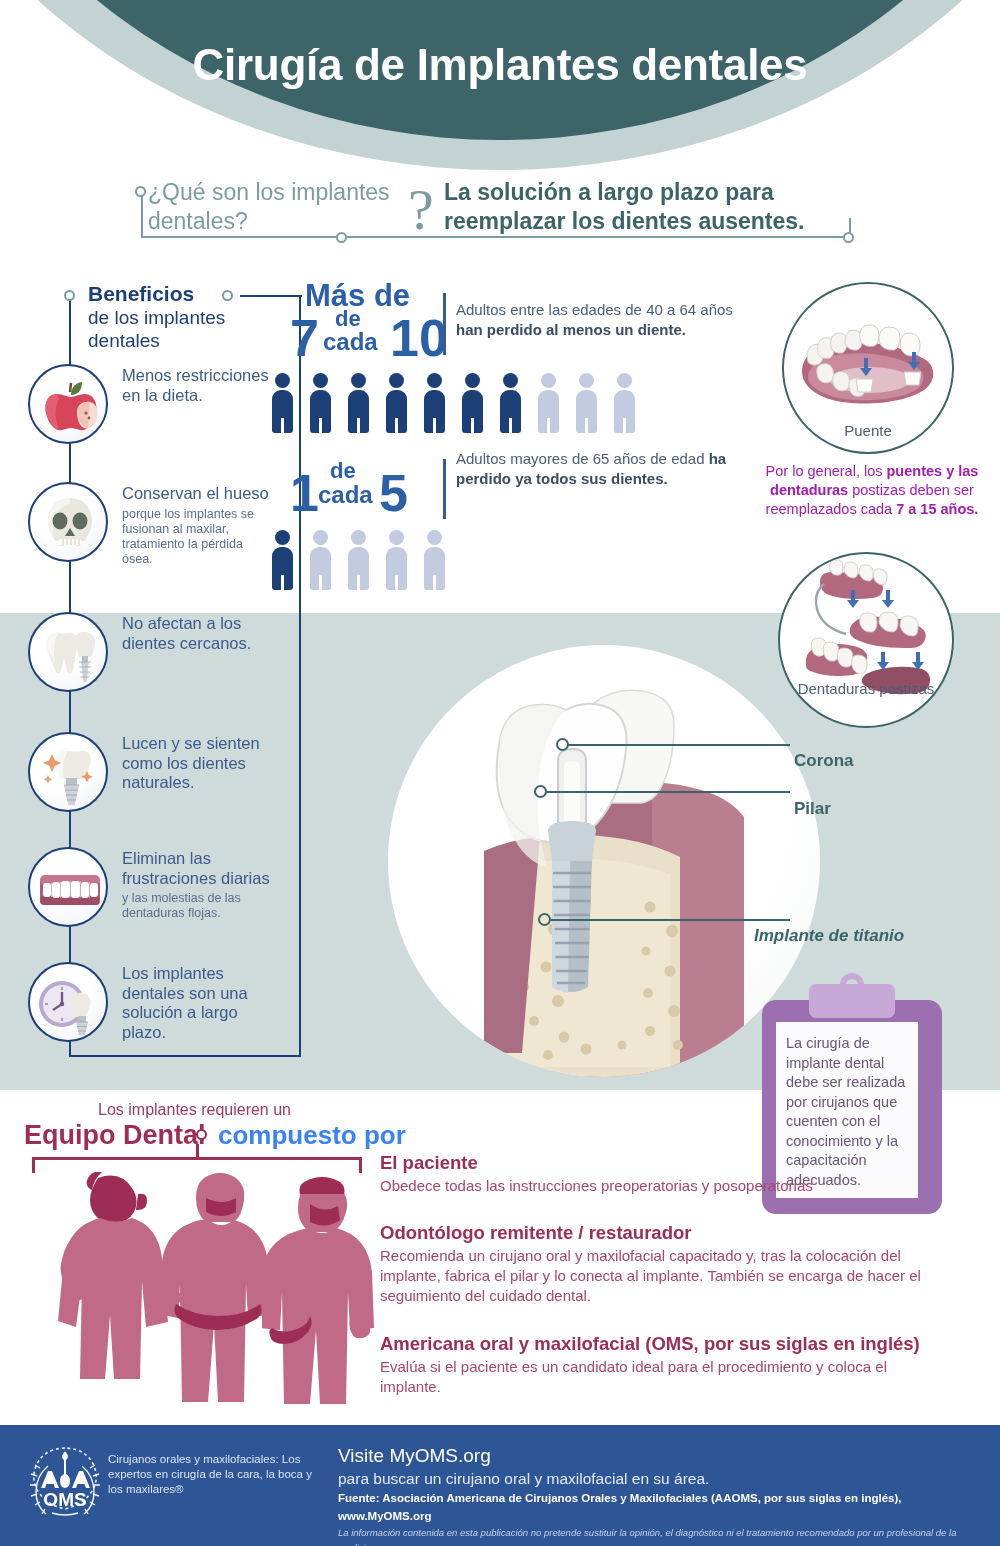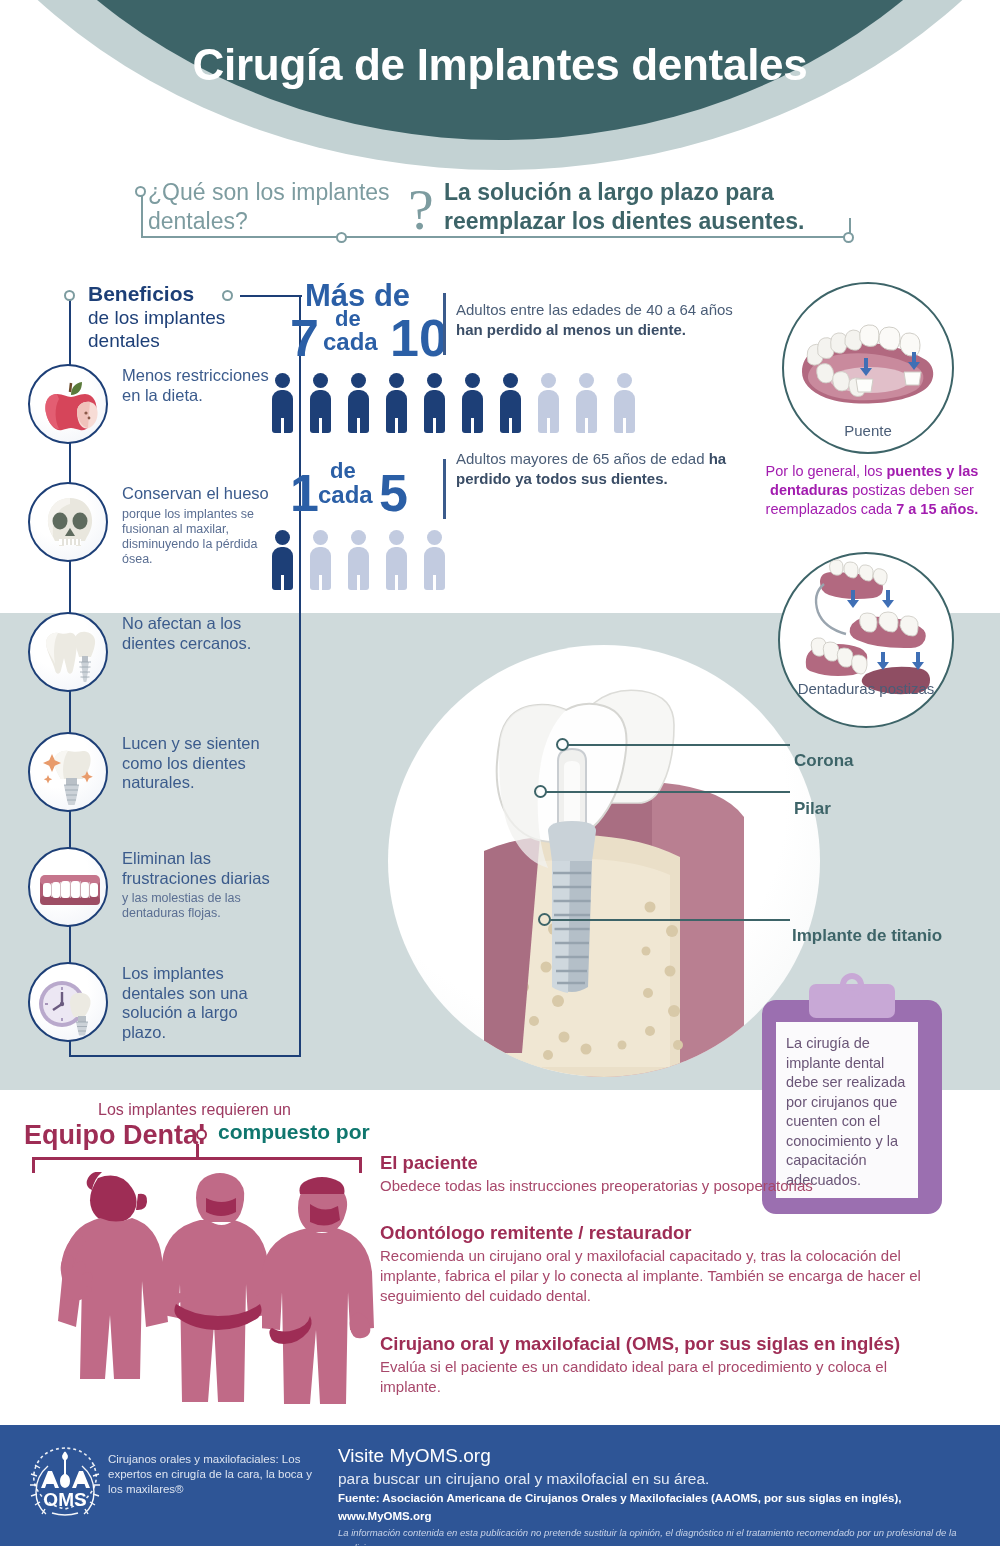--- a/index.html
+++ b/index.html
@@ -189,21 +189,21 @@
   .team-pre {
     position: absolute; left: 98px; top: 1101px;
     color: #9e3b62; font-size: 16px;
   }
   .team-title {
     position: absolute; left: 24px; top: 1120px;
     color: #9e2d55; font-size: 27px; font-weight: bold;
   }
   .team-title2 {
     position: absolute; left: 218px; top: 1120px;
-    color: #0f766e; font-size: 21px; font-weight: bold; text-align: right;
+    color: #3b82f6; font-size: 26px; font-weight: bold; text-align: right;
   }
   .team-bracket {
     position: absolute; left: 32px; top: 1157px; width: 330px; height: 16px;
     border-left: 3px solid #9e2d55;
     border-top: 3px solid #9e2d55;
     border-right: 3px solid #9e2d55;
   }
   .team-stem {
     position: absolute; left: 196px; top: 1144px; width: 3px; height: 14px;
     background: #9e2d55;
@@ -289,21 +289,21 @@
           <path d="M40 14 C25 14 17 26 18 39 C19 45 21 49 23 53 C22 40 25 24 40 20 Z" fill="#f7f6f1" opacity="0.8"></path>
           <ellipse cx="30" cy="37" rx="7.5" ry="8.5" fill="#5e6b5e"></ellipse>
           <ellipse cx="50" cy="37" rx="7.5" ry="8.5" fill="#5e6b5e"></ellipse>
           <path d="M40 44 L35 52 L45 52 Z" fill="#5e6b5e"></path>
           <rect x="29" y="55" width="22" height="6" fill="#ffffff"></rect>
           <path d="M33 55 v6 M37 55 v6 M41 55 v6 M45 55 v6 M49 55 v6" stroke="#c9c6b8" stroke-width="1"></path>
         </svg>
       </div>
       <div class="ben-txt">
         <span>Conservan el hueso</span>
-        <span class="ben-sub">porque los implantes se fusionan al maxilar, disminuyendo la pérdida ósea.</span>
+        <span class="ben-sub">porque los implantes se fusionan al maxilar, tratamiento la pérdida ósea.</span>
       </div>
     </div>
 
     <div class="ben-item" style="top:330px;">
       <div class="ben-icon">
         <svg width="80" height="80" viewBox="0 0 80 80">
           <path d="M16 30 C16 22 22 18 28 19 C33 20 35 20 39 19 C44 18 48 23 47 31 C46 40 45 48 43 56 C42 61 38 61 37 56 L34 44 L31 56 C30 61 26 61 25 56 C23 48 17 39 16 30 Z" fill="#eceae2"></path>
           <path d="M16 30 C16 22 22 18 28 19 C24 26 23 38 25 50 C23 44 17 38 16 30 Z" fill="#f8f7f3"></path>
           <path d="M45 26 C45 20 50 17 56 18 C62 19 66 23 65 30 C64 36 62 40 61 43 L49 43 C48 38 45 32 45 26 Z" fill="#eceae2"></path>
           <rect x="52" y="42" width="6" height="6" fill="#b9c0c7"></rect>
@@ -601,21 +601,21 @@
   <div class="lead-dot" style="left:556px; top:738px;"></div>
   <div class="lead-line" style="left:568px; top:744px; width:222px;"></div>
   <div class="lbl" style="left:794px; top:735px;">Corona</div>
 
   <div class="lead-dot" style="left:534px; top:785px;"></div>
   <div class="lead-line" style="left:546px; top:791px; width:244px;"></div>
   <div class="lbl" style="left:794px; top:783px;">Pilar</div>
 
   <div class="lead-dot" style="left:538px; top:913px;"></div>
   <div class="lead-line" style="left:550px; top:919px; width:240px;"></div>
-  <div class="lbl" style="left:792px; top:910px;">Implante de titanio</div>
+  <div class="lbl" style="left:754px; top:910px;font-style:italic;">Implante de titanio</div>
 
   <div class="clip-outer">
     <div class="clip-clip"></div>
     <div class="clip-ring"></div>
     <div class="clip-paper"></div>
     <div class="clip-text">La cirugía de implante dental debe ser realizada por cirujanos que cuenten con el conocimiento y la capacitación adecuados.</div>
   </div>
 
   <div class="team-pre">Los implantes requieren un</div>
   <div class="team-title">Equipo Dental</div>
@@ -661,21 +661,21 @@
     <div class="role-h">Odontólogo remitente / restaurador</div>
     <div class="role-b">Recomienda un cirujano oral y maxilofacial capacitado y, tras la colocación del implante, fabrica el pilar y lo conecta al implante. También se encarga de hacer el seguimiento del cuidado dental.</div>
   </div>
 
   <div class="team-role" style="left:380px; top:1152px; width:570px;">
     <div class="role-h">El paciente</div>
     <div class="role-b">Obedece todas las instrucciones preoperatorias y posoperatorias</div>
   </div>
 
   <div class="team-role" style="left:380px; top:1333px; width:570px;">
-    <div class="role-h">Cirujano oral y maxilofacial (OMS, por sus siglas en inglés)</div>
+    <div class="role-h">Americana oral y maxilofacial (OMS, por sus siglas en inglés)</div>
     <div class="role-b">Evalúa si el paciente es un candidato ideal para el procedimiento y coloca el implante.</div>
   </div>
 
   <div class="footer"></div>
 
   <div class="aaoms-logo">
     <svg width="74" height="72" viewBox="0 0 74 72">
       <g stroke="#ffffff" stroke-width="1.6" fill="none">
         <path d="M37 4 q-22 1 -29 18 q-6 15 4 28 q8 11 25 15 q17 -4 25 -15 q10 -13 4 -28 q-7 -17 -29 -18 Z" stroke-dasharray="3 3" opacity="0.9"></path>
       </g>

